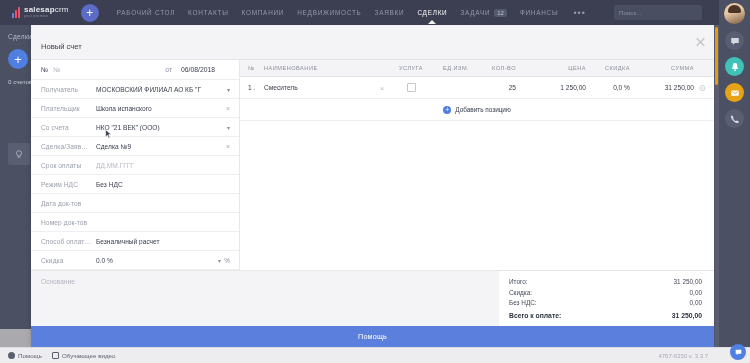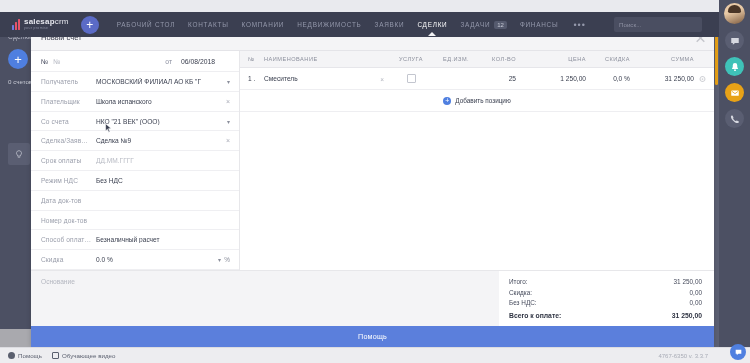--- a/index.html
+++ b/index.html
@@ -6,21 +6,21 @@
   html, body {
     width: 750px; height: 363px;
     font-family: "Liberation Sans", sans-serif;
     overflow: hidden;
     background: #3b3f4f;
   }
   .app { position: relative; width: 750px; height: 363px; background: #e9eaee; }
 
   
   .topnav {
-    position: absolute; left: 0; top: 12px; width: 750px; height: 25px;
+    position: absolute; left: 0; top: 0; width: 750px; height: 25px;
     background: #3b3f51; display: flex; align-items: center;
     z-index: 40;
   }
   .logo-wrap { display: flex; align-items: center; margin-left: 12px; gap: 4px; }
   .logo-mark { display: flex; align-items: flex-end; gap: 1px; height: 11px; }
   .logo-mark i { display:block; width: 2px; background: #e8536a; border-radius: .5px; }
   .logo-mark i:nth-child(1){ height: 5px; background:#6f7ce0;}
   .logo-mark i:nth-child(2){ height: 8px; background:#e8536a;}
   .logo-mark i:nth-child(3){ height: 11px; background:#e8536a;}
   .logo-text { line-height: 1; }
@@ -115,21 +115,21 @@
   }
 
   
   .modal {
     position: absolute; left: 31px; top: 25px; right: 36px; bottom: 16px;
     background: #ffffff; box-shadow: 0 0 5px rgba(0,0,0,.18);
     display:flex; flex-direction: column;
   }
   .modal-head {
     height: 26px; background: #f4f4f6; border-bottom: 1px solid #e4e4e8;
-    display:flex; align-items:center; padding: 0 10px; position: relative;
+    display:flex; padding: 17px 10px; position: relative;
   }
   .modal-title { font-size: 7.6px; color: #3c4050; }
   .modal-close {
     position:absolute; right: 8px; top: 50%; transform: translateY(-50%);
     width: 11px; height: 11px; cursor:pointer; opacity: .45;
   }
   .modal-body { flex: 1; display: flex; overflow: hidden; position: relative; }
 
   
   .form-col {

